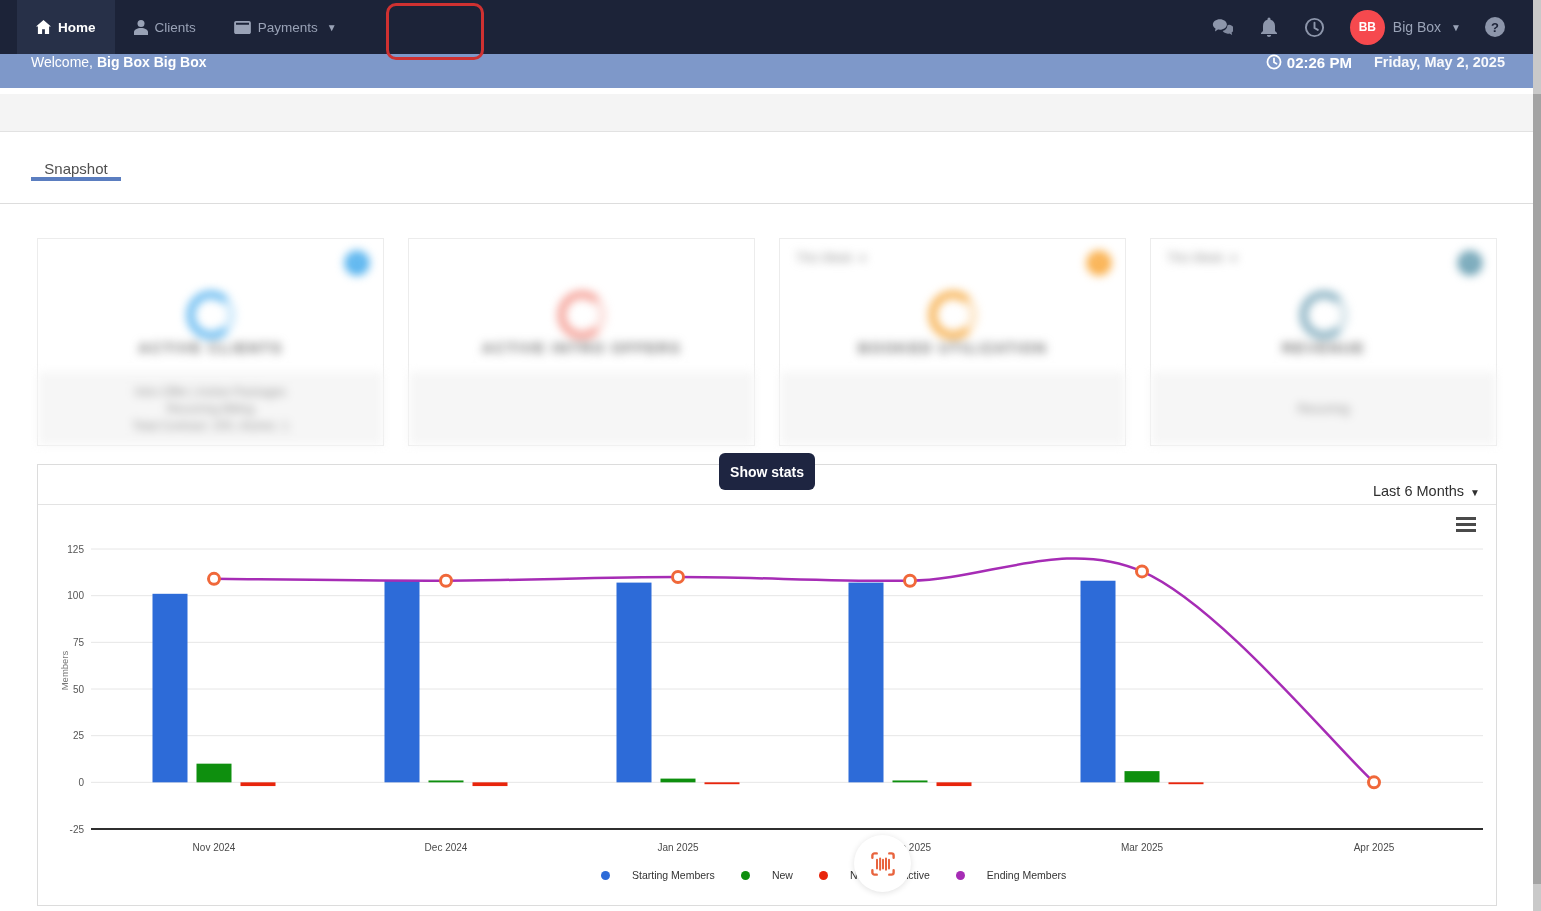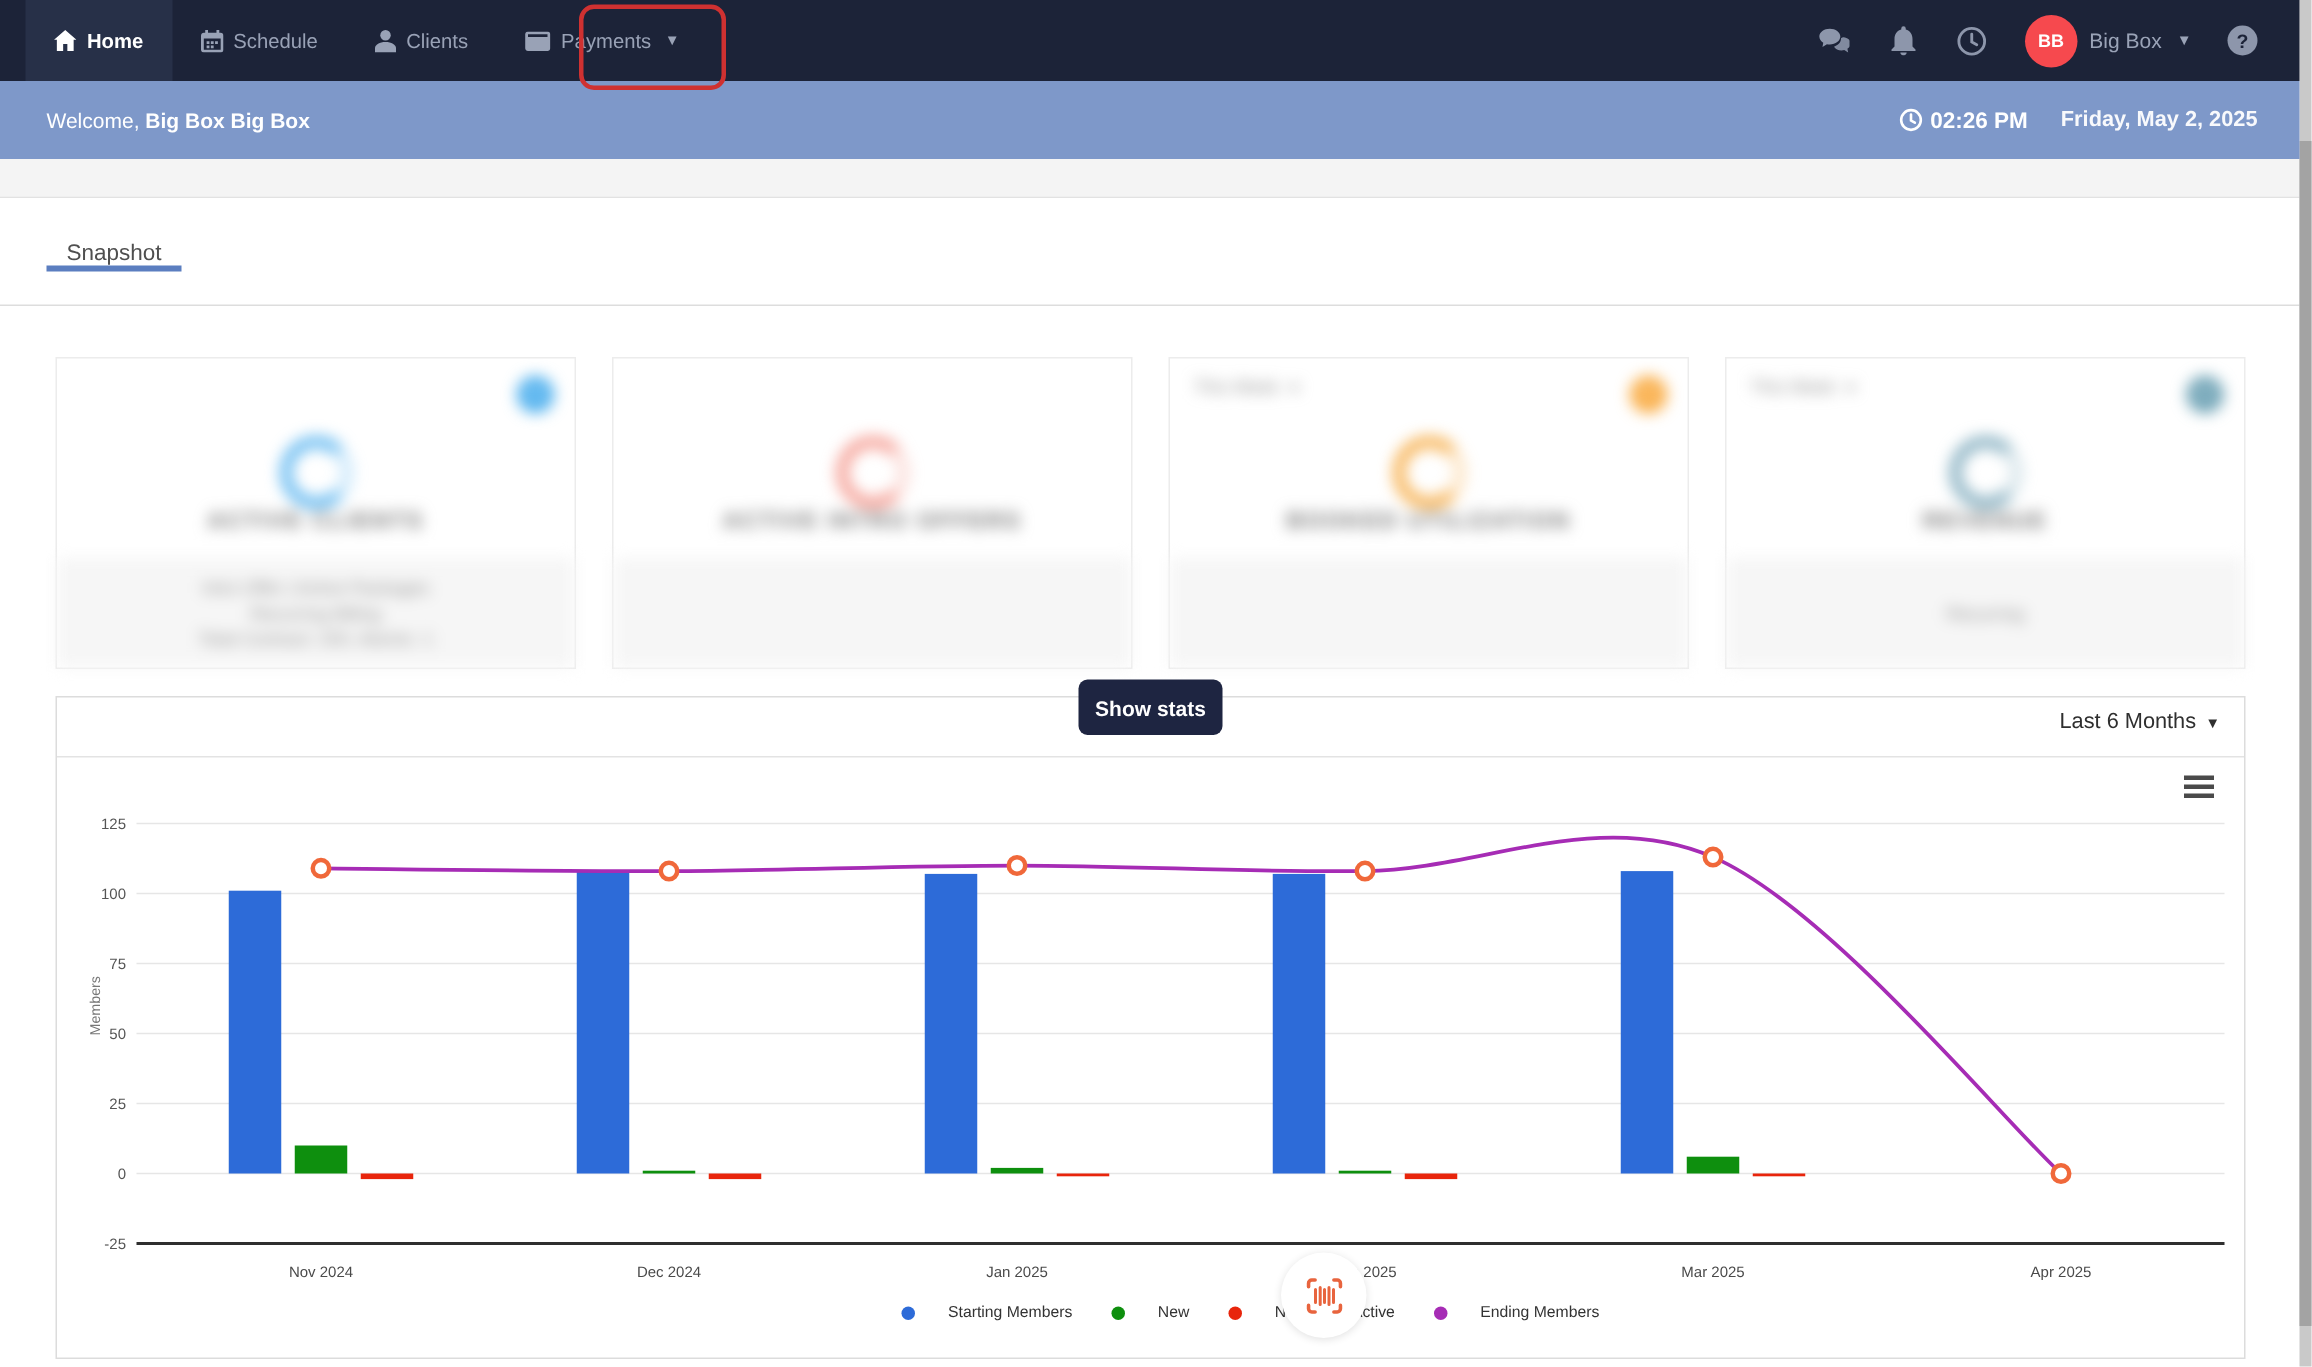--- a/index.html
+++ b/index.html
@@ -18,21 +18,21 @@
     border:3px solid #cf3131; border-radius:10px; z-index:40; pointer-events:none; }
   .nav-right { position:absolute; right:28px; top:0; height:54px; display:flex; align-items:center; gap:24px; }
   .nav-icon { width:22px; height:22px; display:flex; align-items:center; justify-content:center; color:#8d96ab; cursor:pointer; }
   .avatar { width:35px; height:35px; border-radius:50%; background:#f6494e; color:#fff; font-weight:bold;
     font-size:12px; display:flex; align-items:center; justify-content:center; }
   .user-chip { display:flex; align-items:center; gap:8px; color:#9aa3b7; font-size:14px; cursor:pointer; }
   .help-circle { width:20px; height:20px; border-radius:50%; background:#8d96ab; color:#1c2338;
     font-size:13px; font-weight:bold; display:flex; align-items:center; justify-content:center; }
 
   
-  #welcome-bar { position:absolute; left:0; top:54px; width:1533px; height:52px; background:#7e98c9;
+  #welcome-bar { position:absolute; left:0; top:36px; width:1533px; height:52px; background:#7e98c9;
     color:#fff; display:flex; align-items:center; z-index:10; }
   #welcome-text { margin-left:31px; font-size:14px; }
   #welcome-text b { font-weight:bold; }
   .welcome-right { position:absolute; right:28px; display:flex; align-items:center; gap:22px; }
   .time-wrap { display:flex; align-items:center; gap:5px; font-weight:bold; font-size:15px; }
   .date-text { font-size:14.5px; font-weight:bold; opacity:.95;text-align:right; }
 
   
   #band { position:absolute; left:0; top:94px; width:1533px; height:37px; background:#f4f4f4; }
   #main { position:absolute; left:0; top:131px; width:1533px; height:780px; background:#fff; border-top:1px solid #e2e2e2; }
@@ -54,21 +54,21 @@
   .card-footer { position:absolute; left:0; bottom:0; width:100%; height:73px; background:#f6f6f6;
     display:flex; flex-direction:column; align-items:center; justify-content:center; gap:3px; }
   .card-footer div { font-size:12px; color:#939393; }
   #show-stats-btn { position:absolute; left:719px; top:321px; width:96px; height:37px; background:#1e2541;
     color:#fff; font-size:14px; font-weight:bold; border:none; border-radius:6px; z-index:30; cursor:pointer; }
 
   
   #chart-panel { position:absolute; left:37px; top:332px; width:1460px; height:442px; background:#fff;
     border:1px solid #dcdcdc; }
   #chart-header { position:absolute; left:0; top:0; width:100%; height:40px; border-bottom:1px solid #e3e3e3; }
-  #range-selector { position:absolute; right:16px; top:0; line-height:32px; font-size:14.5px; color:#2f2f2f; cursor:pointer; }
+  #range-selector { position:absolute; right:16px; top:0; line-height:52px; font-size:14.5px; color:#2f2f2f; cursor:pointer; }
   #chart-title { position:absolute; left:0; top:48px; width:100%; text-align:center; font-size:14.5px;
     font-weight:bold; color:#333; }
   #chart-menu-icon { position:absolute; right:20px; top:52px; width:20px; height:15px; cursor:pointer; }
   #chart-menu-icon div { height:3px; background:#4a4a4a; margin-bottom:3px; }
   #ylabel { position:absolute; left:-4px; top:200px; width:60px; text-align:center; font-size:9.5px; color:#777;
     transform:rotate(-90deg); }
   #chart-svg { position:absolute; left:0; top:0; }
   #legend { position:absolute; left:563px; top:404px; display:flex; gap:26px; align-items:center; }
   .legend-item { display:flex; align-items:center; gap:22px; font-size:10.5px; color:#333; }
   .legend-dot { width:9px; height:9px; border-radius:50%; }
@@ -85,26 +85,20 @@
 </head>
 <body>
 
 <div id="navbar">
   <div class="nav-items" id="nav-items">
       <div class="nav-item active">
         <svg width="15" height="14" viewBox="0 0 16 15" fill="currentColor">
           <path d="M8 0L0 7h2v8h4.5v-5h3v5H14V7h2L8 0z"></path>
         </svg>
         <span>Home</span>
-      </div>
-      <div class="nav-item">
-        <svg width="15" height="15" viewBox="0 0 16 16" fill="currentColor">
-          <path d="M14 2h-1V0h-2v2H5V0H3v2H2C.9 2 0 2.9 0 4v10c0 1.1.9 2 2 2h12c1.1 0 2-.9 2-2V4c0-1.1-.9-2-2-2zm0 12H2V6h12v8zM4 8h2v2H4zm3 0h2v2H7zm3 0h2v2h-2zM4 11h2v2H4zm3 0h2v2H7z"></path>
-        </svg>
-        <span>Schedule</span>
       </div>
       <div class="nav-item">
         <svg width="14" height="15" viewBox="0 0 14 15" fill="currentColor">
           <circle cx="7" cy="3.5" r="3.5"></circle>
           <path d="M7 8c-3.9 0-7 1.8-7 4v3h14v-3c0-2.2-3.1-4-7-4z"></path>
         </svg>
         <span>Clients</span>
       </div>
       <div class="nav-item">
         <svg width="17" height="13" viewBox="0 0 18 14" fill="currentColor">

